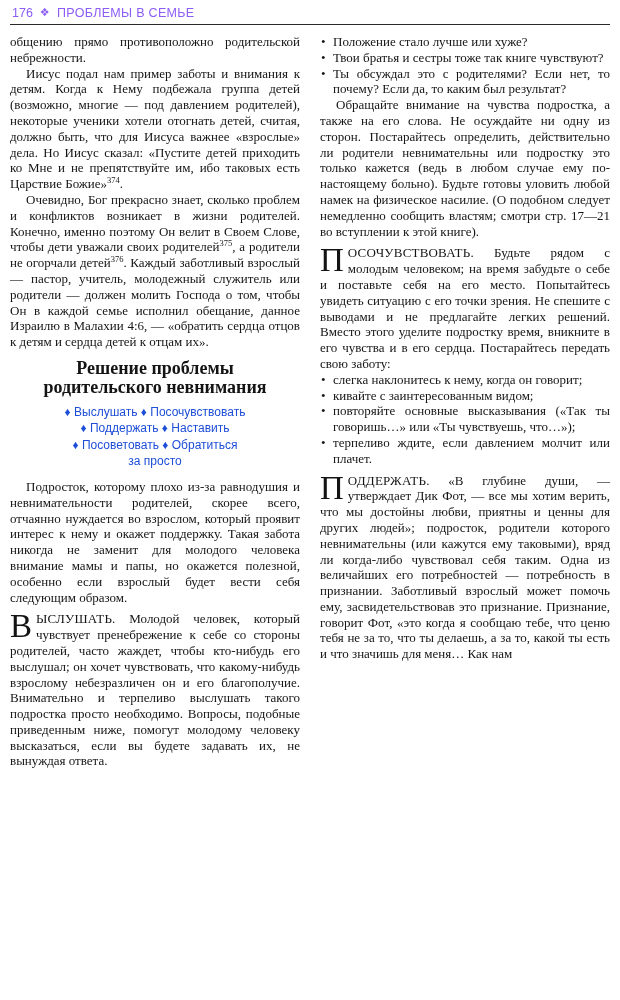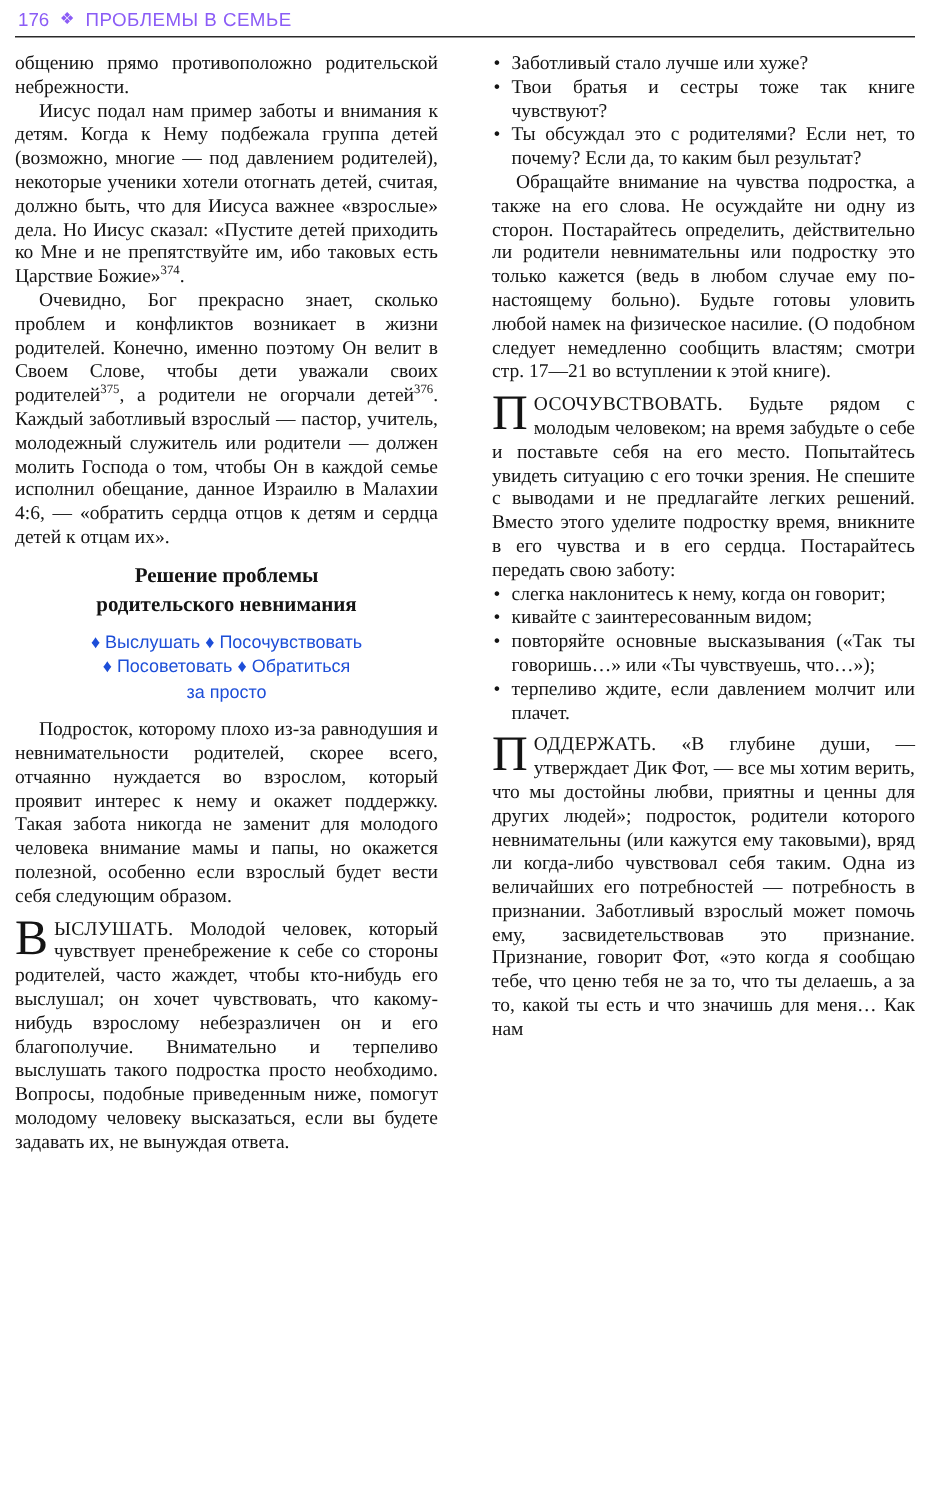--- a/index.html
+++ b/index.html
@@ -32,35 +32,35 @@
   }
   .page-header .pagenum { letter-spacing: 0; }
   .page-header .diamond { font-size: 11px; position: relative; top: -1px; }
   .header-rule {
     border: none;
     border-top: 1.2px solid #2a2a2a;
     margin: 4px 0 9px 0;
   }
   .cols {
     display: flex;
-    gap: 36px;
+    gap: 20px;
     text-align: justify;
     font-size: 13px;
     line-height: 15.8px;
   }
   .col { flex: 1; min-width: 0; }
   p { margin: 0; }
   p.indent { text-indent: 16px; }
   sup {
     font-size: 8.5px;
     line-height: 0;
     vertical-align: super;
   }
   h2.section-heading {
-    font-size: 14px;
+    font-size: 18px;
     line-height: 19px;
     font-weight: bold;
     text-align: center;
     margin: 9px 0 7px 0;
   }
   .diamonds {
     font-family: "Liberation Sans", sans-serif;
     font-size: 12px;
     line-height: 16.5px;
     text-align: center;
@@ -106,32 +106,33 @@
 
     <div class="col">
       <p>общению прямо противоположно родительской небрежности.</p>
       <p class="indent"><span>Иисус подал нам пример заботы и внимания к детям. Когда к Нему подбежала группа детей (возможно, многие — под давлением родителей), некоторые ученики хотели отогнать детей, считая, должно быть, что для Иисуса важнее «взрослые» дела. Но Иисус сказал: «Пустите детей приходить ко Мне и не препятствуйте им, ибо таковых есть Царствие Божие»</span><sup>374</sup><span>.</span></p>
       <p class="indent"><span>Очевидно, Бог прекрасно знает, сколько проблем и конфликтов возникает в жизни родителей. Конечно, именно поэтому Он велит в Своем Слове, чтобы дети уважали своих родителей</span><sup>375</sup><span>, а родители не огорчали детей</span><sup>376</sup><span>. Каждый заботливый взрослый — пастор, учитель, молодежный служитель или родители — должен молить Господа о том, чтобы Он в каждой семье исполнил обещание, данное Израилю в Малахии 4:6, — «обратить сердца отцов к детям и сердца детей к отцам их».</span></p>
 
       <h2 class="section-heading"><span>Решение проблемы</span><br><span>родительского невнимания</span></h2>
 
       <div class="diamonds">
         <div>♦ Выслушать ♦ Посочувствовать</div>
+        <div>♦ Поддержать ♦ Наставить</div>
         <div>♦ Посоветовать ♦ Обратиться</div>
         <div>за просто</div>
       </div>
 
       <p class="indent">Подросток, которому плохо из-за равнодушия и невнимательности родителей, скорее всего, отчаянно нуждается во взрослом, который проявит интерес к нему и окажет поддержку. Такая забота никогда не заменит для молодого человека внимание мамы и папы, но окажется полезной, особенно если взрослый будет вести себя следующим образом.</p>
 
       <p class="section-para"><span class="dropcap">В</span><span class="kw">ЫСЛУШАТЬ.</span><span> Молодой человек, который чувствует пренебрежение к себе со стороны родителей, часто жаждет, чтобы кто-нибудь его выслушал; он хочет чувствовать, что какому-нибудь взрослому небезразличен он и его благополучие. Внимательно и терпеливо выслушать такого подростка просто необходимо. Вопросы, подобные приведенным ниже, помогут молодому человеку высказаться, если вы будете задавать их, не вынуждая ответа.</span></p>
     </div>
 
     <div class="col">
       <ul class="bullets">
-        <li>Заботливый стало лучше или хуже?</li>
+        <li>Положение стало лучше или хуже?</li>
         <li>Твои братья и сестры тоже так книге чувствуют?</li>
         <li>Ты обсуждал это с родителями? Если нет, то почему? Если да, то каким был результат?</li>
       </ul>
 
       <p class="indent">Обращайте внимание на чувства подростка, а также на его слова. Не осуждайте ни одну из сторон. Постарайтесь определить, действительно ли родители невнимательны или подростку это только кажется (ведь в любом случае ему по-настоящему больно). Будьте готовы уловить любой намек на физическое насилие. (О подобном следует немедленно сообщить властям; смотри стр. 17—21 во вступлении к этой книге).</p>
 
       <p class="section-para"><span class="dropcap">П</span><span class="kw">ОСОЧУВСТВОВАТЬ.</span><span> Будьте рядом с молодым человеком; на время забудьте о себе и поставьте себя на его место. Попытайтесь увидеть ситуацию с его точки зрения. Не спешите с выводами и не предлагайте легких решений. Вместо этого уделите подростку время, вникните в его чувства и в его сердца. Постарайтесь передать свою заботу:</span></p>
 
       <ul class="bullets">
         <li>слегка наклонитесь к нему, когда он говорит;</li>

